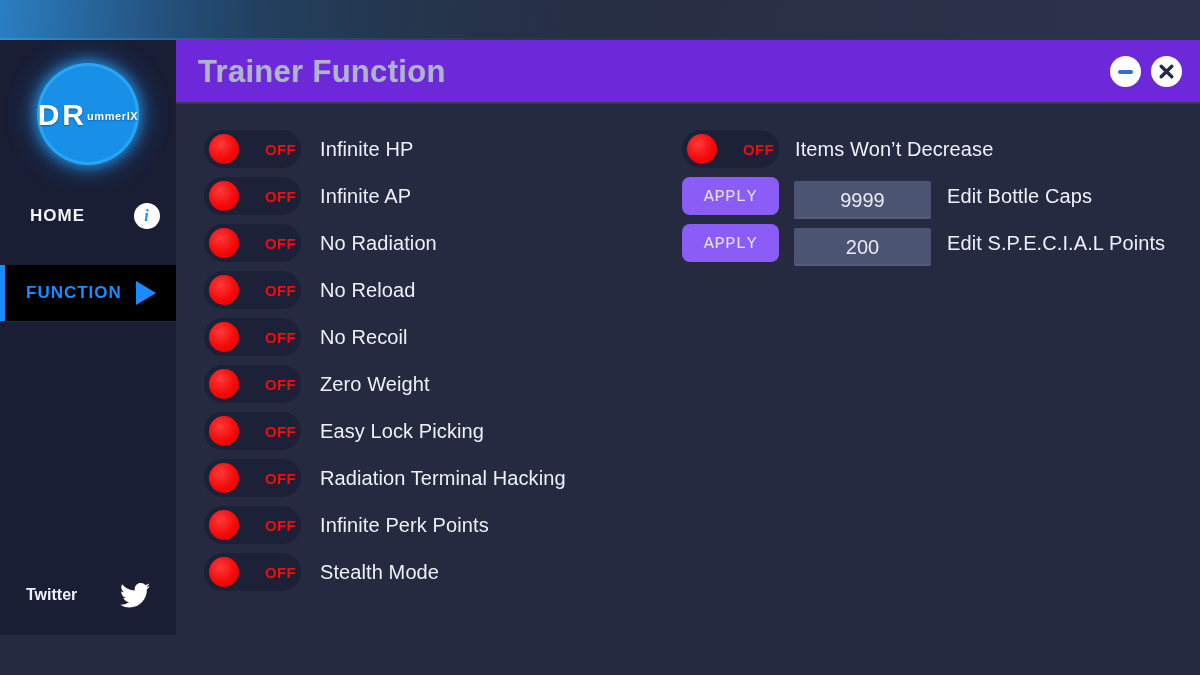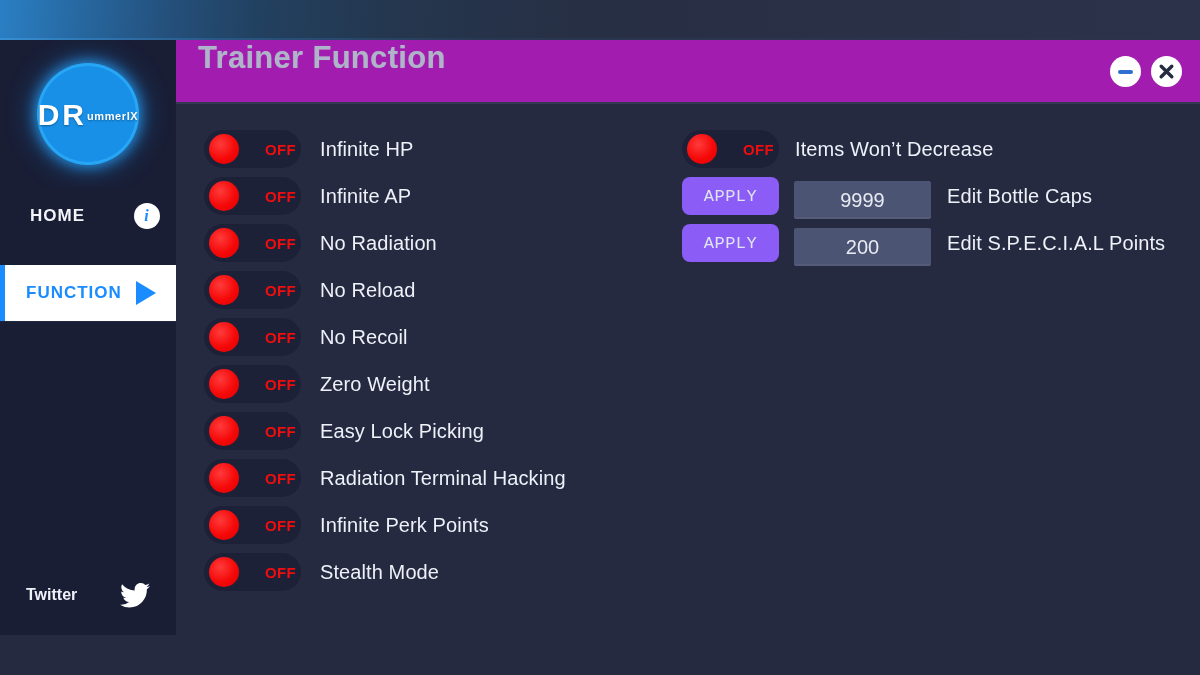--- a/index.html
+++ b/index.html
@@ -48,21 +48,21 @@
     line-height:1; margin-top:4px; text-shadow:0 1px 2px rgba(0,0,0,.35);
   }
 
   .navitem{
     position:relative; width:176px; height:56px;
     display:flex; align-items:center; padding:0 20px 0 26px;
     color:#f2f4fa; font-size:17px; font-weight:bold; letter-spacing:1px;
   }
   .navitem.home{ background:#191e35; }
   .navitem.func{
-    background:#ffffff; color:#1a8cff;
+    background:#000000; color:#1a8cff;
   }
   .navitem.func:before{
     content:""; position:absolute; left:0; top:0; width:5px; height:100%;
     background:#1a8cff;
   }
   .navitem .label{ flex:1; }
 
   .info-icon{
     width:26px; height:26px; border-radius:50%; background:#ffffff;
     display:flex; align-items:center; justify-content:center;
@@ -82,22 +82,22 @@
     position:absolute; left:0; bottom:22px; width:176px; height:36px;
     display:flex; align-items:center; padding:0 26px 0 26px;
     color:#eef1f8; font-size:16px; font-weight:bold;justify-content:flex-end;
   }
   .twitter-row .label{ flex:1; }
   .tw-bird svg{ display:block; }
 
   
   .header{
     position:absolute; left:176px; top:40px; width:1024px; height:64px;
-    background:#a21caf;
-    display:flex; 
+    background:#6d28d9;
+    display:flex; align-items:center;
   }
   .header:after{
     content:""; position:absolute; left:0; bottom:0; width:100%; height:2px;
     background:#333a52;
   }
   .page-title{
     margin-left:22px; font-size:31px; font-weight:bold; color:#aeb5c9;
     letter-spacing:.3px;
     text-shadow:0 0 1px rgba(255,255,255,.25);
   }

